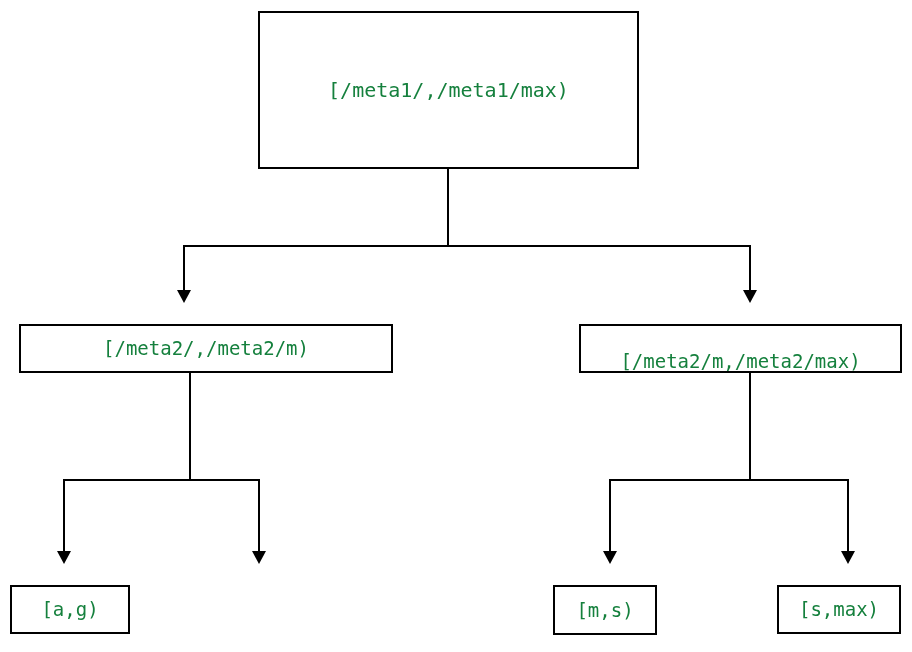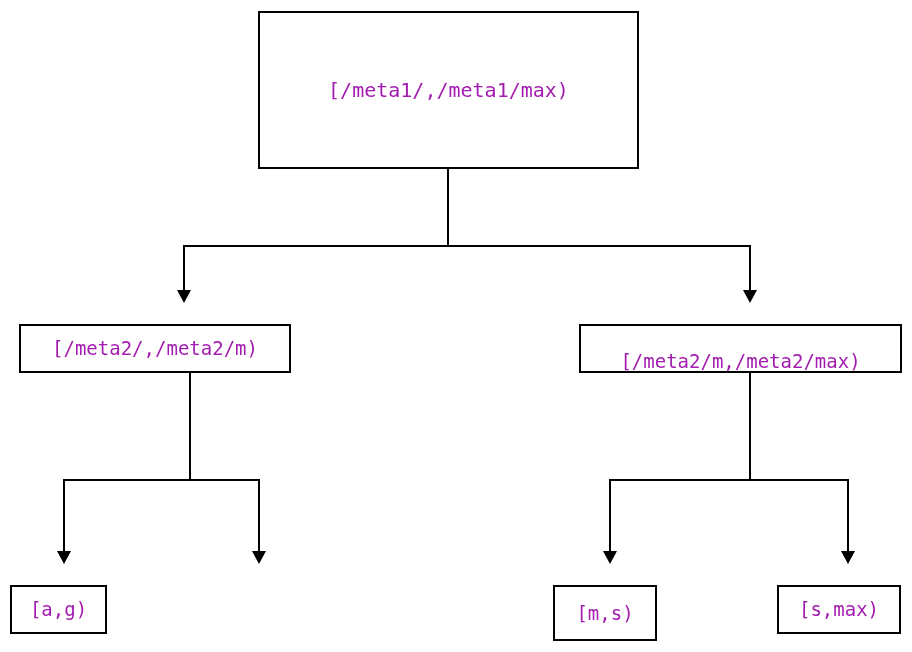--- a/index.html
+++ b/index.html
@@ -16,21 +16,21 @@
     font-family: "DejaVu Sans Mono", "Liberation Mono", monospace;
   }
   .node {
     position: absolute;
     box-sizing: border-box;
     border: 2px solid #000000;
     background: #ffffff;
     display: flex;
     align-items: center;
     justify-content: center;
-    color: #a21caf;
+    color: #15803d;
     font-family: "DejaVu Sans Mono", "Liberation Mono", monospace;
     font-size: 19px;
     letter-spacing: 0px;
     white-space: pre;
   }
   .node-label {
     display: block;
     line-height: 1;
   }
   
@@ -38,48 +38,48 @@
     left: 258px;
     top: 11px;
     width: 381px;
     height: 158px;
     font-size: 20px;
   }
   
   .node-mid-left {
     left: 19px;
     top: 324px;
-    width: 272px;
+    width: 374px;
     height: 49px;
   }
   .node-mid-right {
     left: 579px;
     top: 324px;
     width: 323px;
     height: 49px;
     align-items: flex-end;
   }
   
   .node-leaf-1 {
     left: 10px;
     top: 585px;
-    width: 97px;
+    width: 120px;
     height: 49px;
   }
   .node-leaf-2 {
     left: 208px;
     top: 585px;
     width: 97px;
     height: 49px;
   }
   .node-leaf-3 {
     left: 553px;
     top: 585px;
     width: 104px;
-    height: 56px;
+    height: 50px;
   }
   .node-leaf-4 {
     left: 777px;
     top: 585px;
     width: 124px;
     height: 49px;
   }
   
   .edge-v {
     position: absolute;

